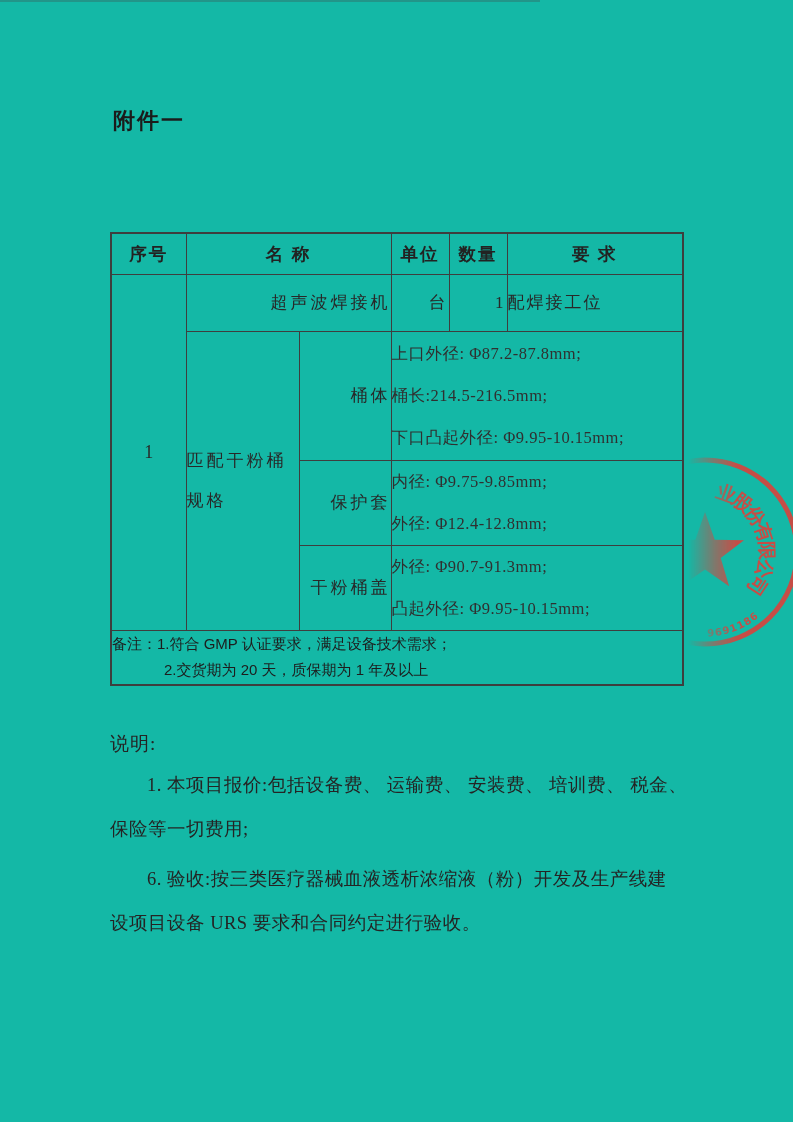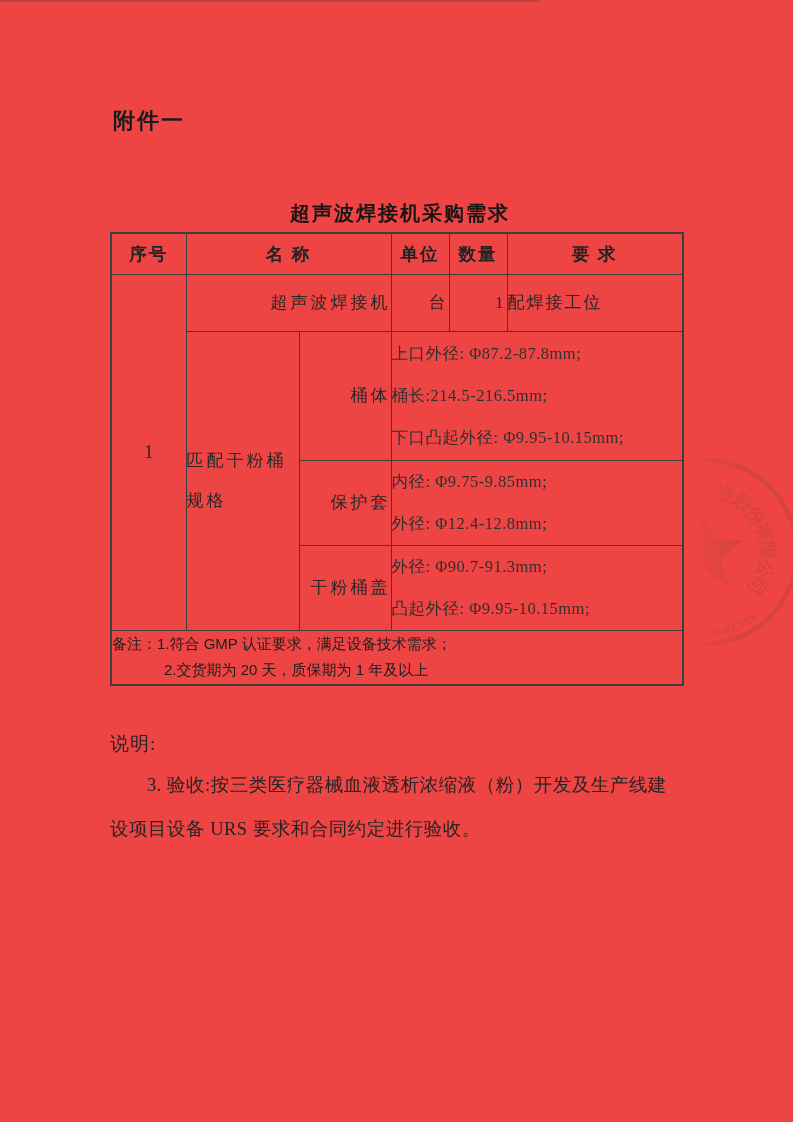--- a/index.html
+++ b/index.html
@@ -4,21 +4,21 @@
 <style>
   html,body{margin:0;padding:0;}
   body{
     width:793px;height:1122px;
     background:#f7f7f6;
     font-family:"Liberation Sans","DejaVu Sans",sans-serif;
     position:relative;
   }
   .page{
     position:absolute;inset:0;
-    background:#ef4444;
+    background:#14b8a6;
     overflow:hidden;
   }
   .scan-edge-top{
     position:absolute;top:0;left:0;width:540px;height:2px;
     background:rgba(70,70,70,.30);
   }
   
   .attachment{
     position:absolute;left:113px;top:106px;
     font-size:22px;font-weight:700;color:#1b1b1b;
@@ -102,21 +102,20 @@
 </head>
 <body>
 
 <div class="page">
 
   <div class="scan-edge-top"></div>
 
   <div class="attachment">附件一</div>
 
 
-  <div class="title2">超声波焊接机采购需求</div>
 
   <table class="spec-table">
     <colgroup>
       <col style="width:75px">
         <col style="width:113px">
         <col style="width:92px">
       <col style="width:58px">
         <col style="width:58px">
         <col style="width:176px">
     </colgroup>
@@ -166,21 +165,25 @@
           <div class="rl">备注：1.符合 GMP 认证要求，满足设备技术需求；</div>
           <div class="rl rl2">2.交货期为 20 天，质保期为 1 年及以上</div>
         </td>
       </tr>
     </tbody>
   </table>
 
   <div class="notes">
     <div class="notes-heading">说明:</div>
     <div class="note-para">
-      <div class="note-line indent">3. 验收:按三类医疗器械血液透析浓缩液（粉）开发及生产线建</div>
+      <div class="note-line indent">1. 本项目报价:包括设备费、 运输费、 安装费、 培训费、 税金、</div>
+      <div class="note-line">保险等一切费用;</div>
+    </div>
+    <div class="note-para">
+      <div class="note-line indent">6. 验收:按三类医疗器械血液透析浓缩液（粉）开发及生产线建</div>
       <div class="note-line">设项目设备 URS 要求和合同约定进行验收。</div>
     </div>
   </div>
 
   <svg class="stamp" viewBox="0 0 240 240" xmlns="http://www.w3.org/2000/svg">
     <defs>
       <linearGradient id="inkFade" gradientUnits="userSpaceOnUse" x1="103" y1="0" x2="152" y2="0">
         <stop offset="0" stop-color="#000000"></stop>
         <stop offset="0.55" stop-color="#9a9a9a"></stop>
         <stop offset="1" stop-color="#ffffff"></stop>

